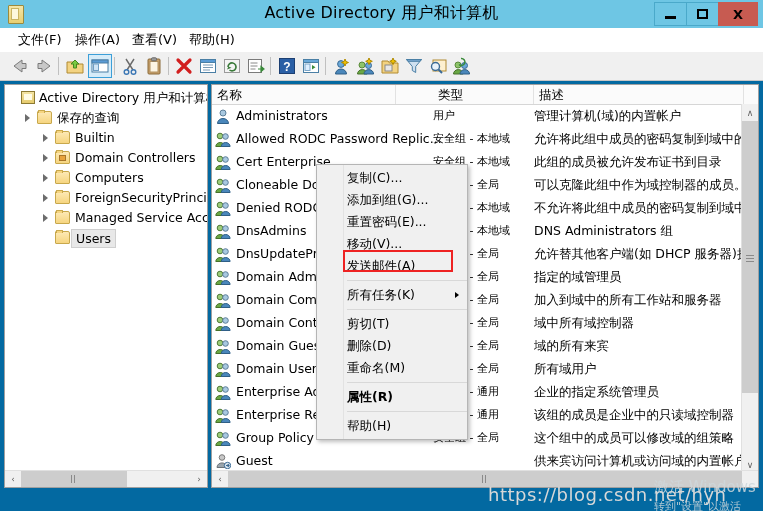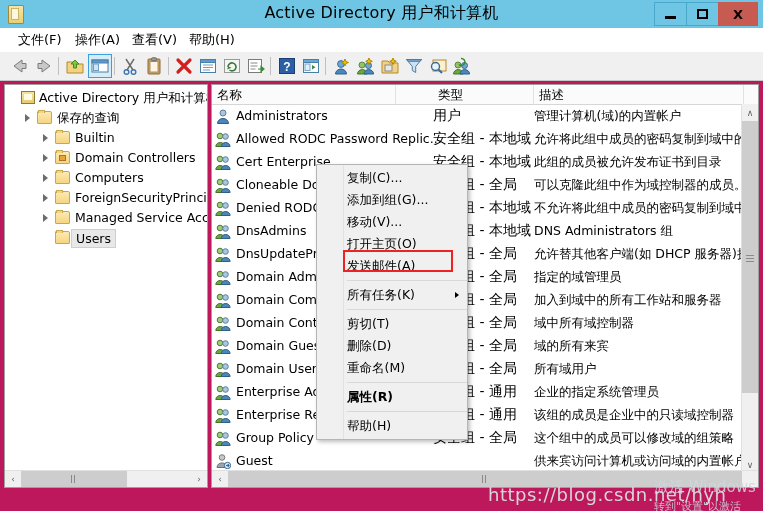--- a/index.html
+++ b/index.html
@@ -4,21 +4,21 @@
 <style>
   html,body{margin:0;padding:0;}
   body{
     width:763px;height:511px;overflow:hidden;
     font-family:"DejaVu Sans","Liberation Sans",sans-serif;
     font-size:12px;
     background:#6ec6e4;
   }
   .window{
     position:absolute;left:0;top:0;width:763px;height:511px;
-    background:#be185d;
+    background:#0369a1;
     box-sizing:border-box;
   }
 
   
   .titlebar{
     position:absolute;left:0;top:0;width:763px;height:28px;
     background:#6ec6e4;
   }
   .title-icon{
     position:absolute;left:8px;top:5px;width:14px;height:17px;
@@ -127,21 +127,21 @@
   }
   .lhcell{
     position:absolute;top:0;height:19px;line-height:19px;font-size:12.5px;color:#000;
     padding-left:5px;box-sizing:border-box;border-right:1px solid #e2e2e2;
   }
 
   
   .rows{position:absolute;left:0;top:19px;width:532px;}
   .row{position:relative;height:23px;line-height:23px;white-space:nowrap;}
   .c-name{position:absolute;left:24px;top:0;font-size:12.5px;}
-  .c-type{position:absolute;left:221px;top:0;font-size:14px;}
+  .c-type{position:absolute;left:221px;top:0;font-size:11px;}
   .c-desc{position:absolute;left:322px;top:0;font-size:12.5px;}
 
   .ic{position:absolute;left:3px;top:4px;width:16px;height:16px;}
 
   
   .vsb{
     position:absolute;right:0;top:19px;width:16px;bottom:0;
     background:#f0f0f0;border-left:1px solid #e0e0e0;
   }
   .sb-btn{
@@ -620,22 +620,22 @@
         <span class="hsb-grip"><i></i><i></i></span>
       </div>
     </div>
   </div>
 
   <div class="ctxmenu">
     <div class="gutter"></div>
 
     <div class="mi">复制(C)...</div>
     <div class="mi">添加到组(G)...</div>
+    <div class="mi">重置密码(E)...</div>
     <div class="mi">移动(V)...</div>
-    <div class="mi">打开主页(O)</div>
     <div class="mi">发送邮件(A)</div>
 
     <div class="msep"></div>
 
     <div class="mi">所有任务(K)<span class="sub"></span></div>
 
     <div class="msep"></div>
 
     <div class="mi">剪切(T)</div>
     <div class="mi">删除(D)</div>

